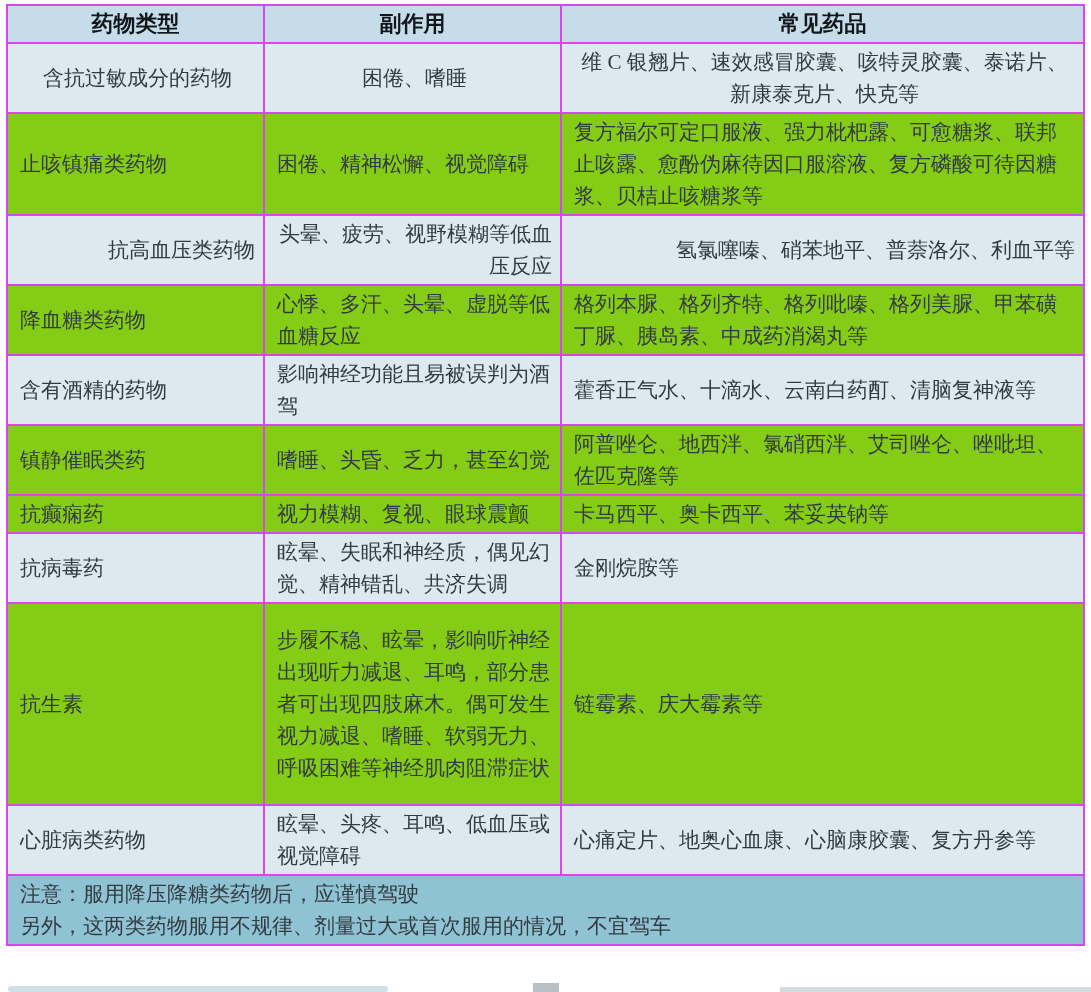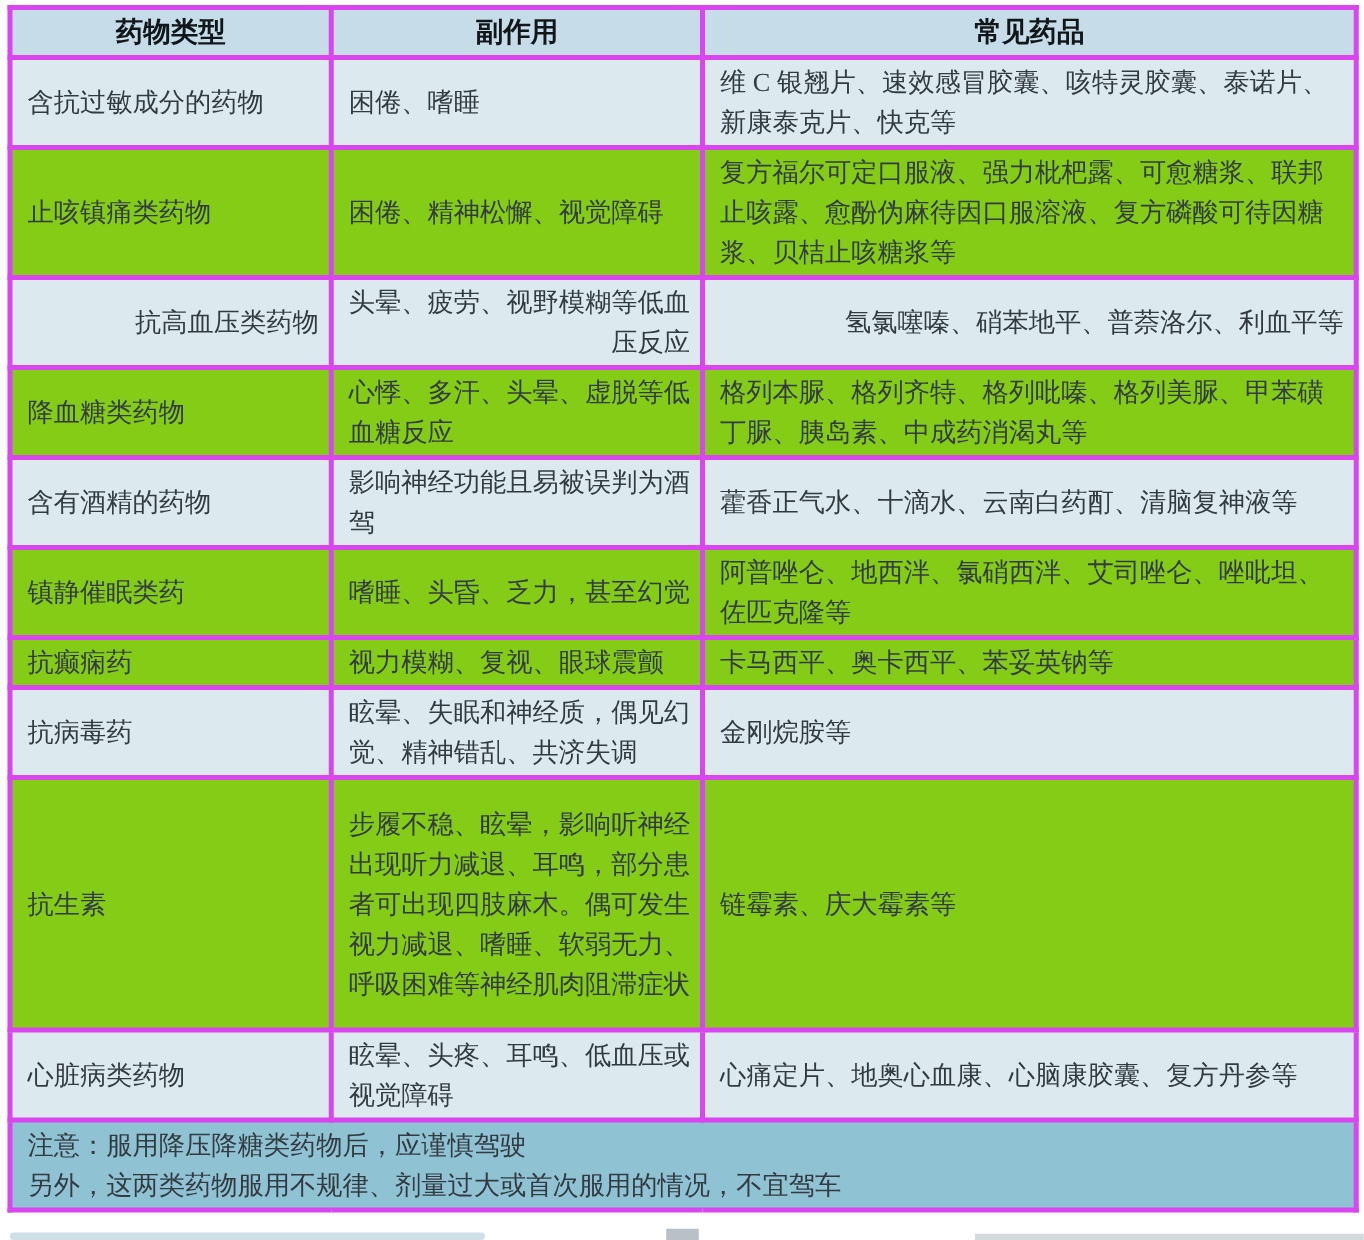--- a/index.html
+++ b/index.html
@@ -14,21 +14,21 @@
   table.med{
     position:absolute;left:6px;top:4px;
     width:1077px;
     border-collapse:collapse;
     table-layout:fixed;
   }
   table.med col.c1{width:257px;}
   table.med col.c2{width:297px;}
   table.med col.c3{width:523px;}
   table.med th, table.med td{
-    border:4px solid #d946ef;
+    border:2px solid #d946ef;
     vertical-align:middle;
     color:#333b42;
     font-size:21px;
     line-height:32px;
     padding:2px 8px 2px 12px;
     word-break:break-all;
   }
   table.med th{
     background:#c6dde9;
     color:#11161b;
@@ -63,21 +63,21 @@
         <col class="c3">
       </colgroup>
 
     <tbody>
         <tr style="height:36px;">
       <th>药物类型</th>
       <th>副作用</th>
       <th>常见药品</th>
     </tr>
 
-    <tr class="tint" style="height:66px;">
+    <tr class="tint" style="height:66px;text-align:center;">
       <td>含抗过敏成分的药物</td>
       <td>困倦、嗜睡</td>
       <td>维 C 银翘片、速效感冒胶囊、咳特灵胶囊、泰诺片、新康泰克片、快克等</td>
     </tr>
 
     <tr class="plain" style="height:100px;">
       <td>止咳镇痛类药物</td>
       <td>困倦、精神松懈、视觉障碍</td>
       <td>复方福尔可定口服液、强力枇杷露、可愈糖浆、联邦止咳露、愈酚伪麻待因口服溶液、复方磷酸可待因糖浆、贝桔止咳糖浆等</td>
     </tr>

